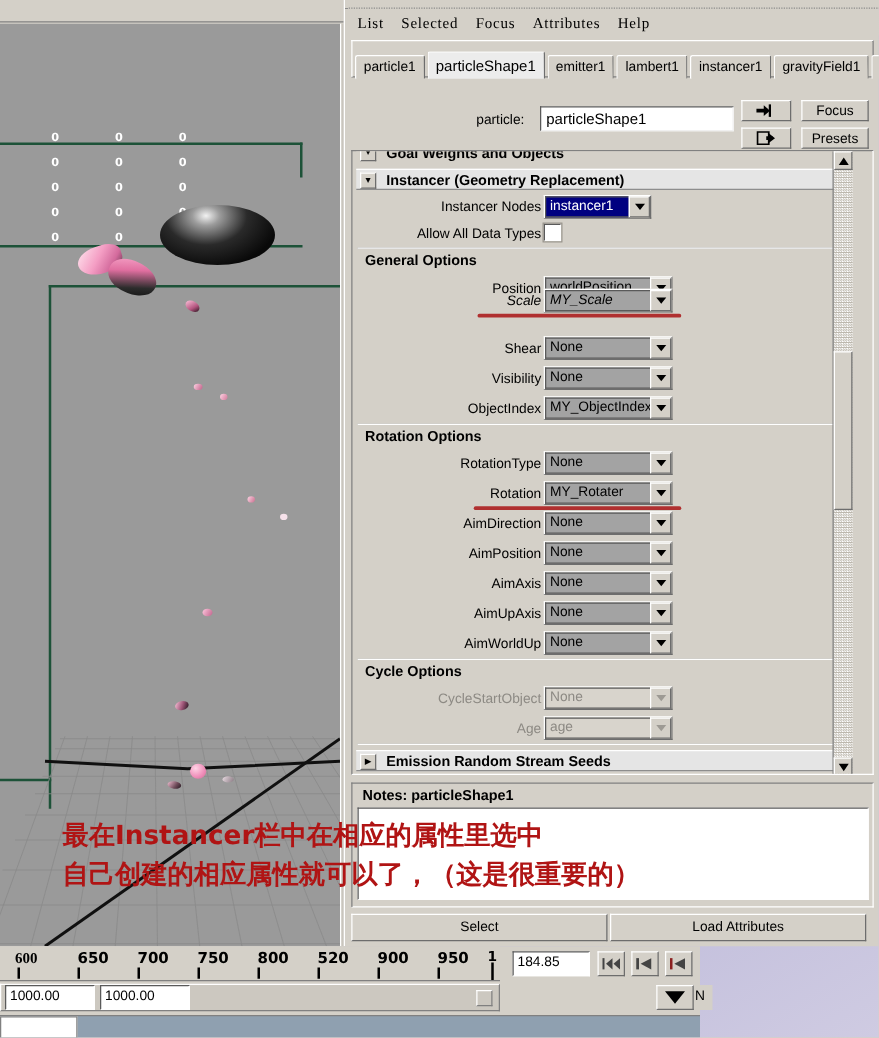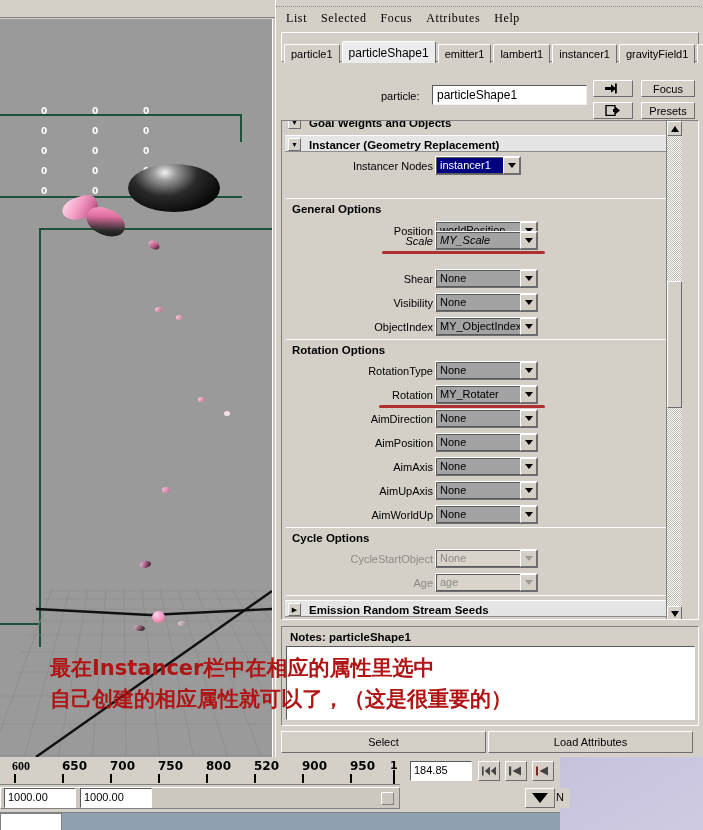--- a/index.html
+++ b/index.html
@@ -501,20 +501,24 @@
       <div class="attr-row" style="top:35px;">
         <span class="attr-label">Instancer Nodes</span>
         <div class="optmenu" style="width:86px;">
           <div class="val sel">instancer1</div>
           <div class="arrow">
               <i></i>
             </div>
         </div>
       </div>
 
+      <div class="attr-row" style="top:56px;">
+        <span class="attr-label">Allow All Data Types</span>
+        <div class="chk"></div>
+      </div>
 
       <div class="grp-sep" style="top:77px;"></div>
 
       <div class="group-label" style="top:82px;">General Options</div>
 
       <div class="attr-row" style="top:100px;">
         <span class="attr-label">Position</span>
         <div class="optmenu">
           <div class="val">worldPosition</div>
           <div class="arrow">

